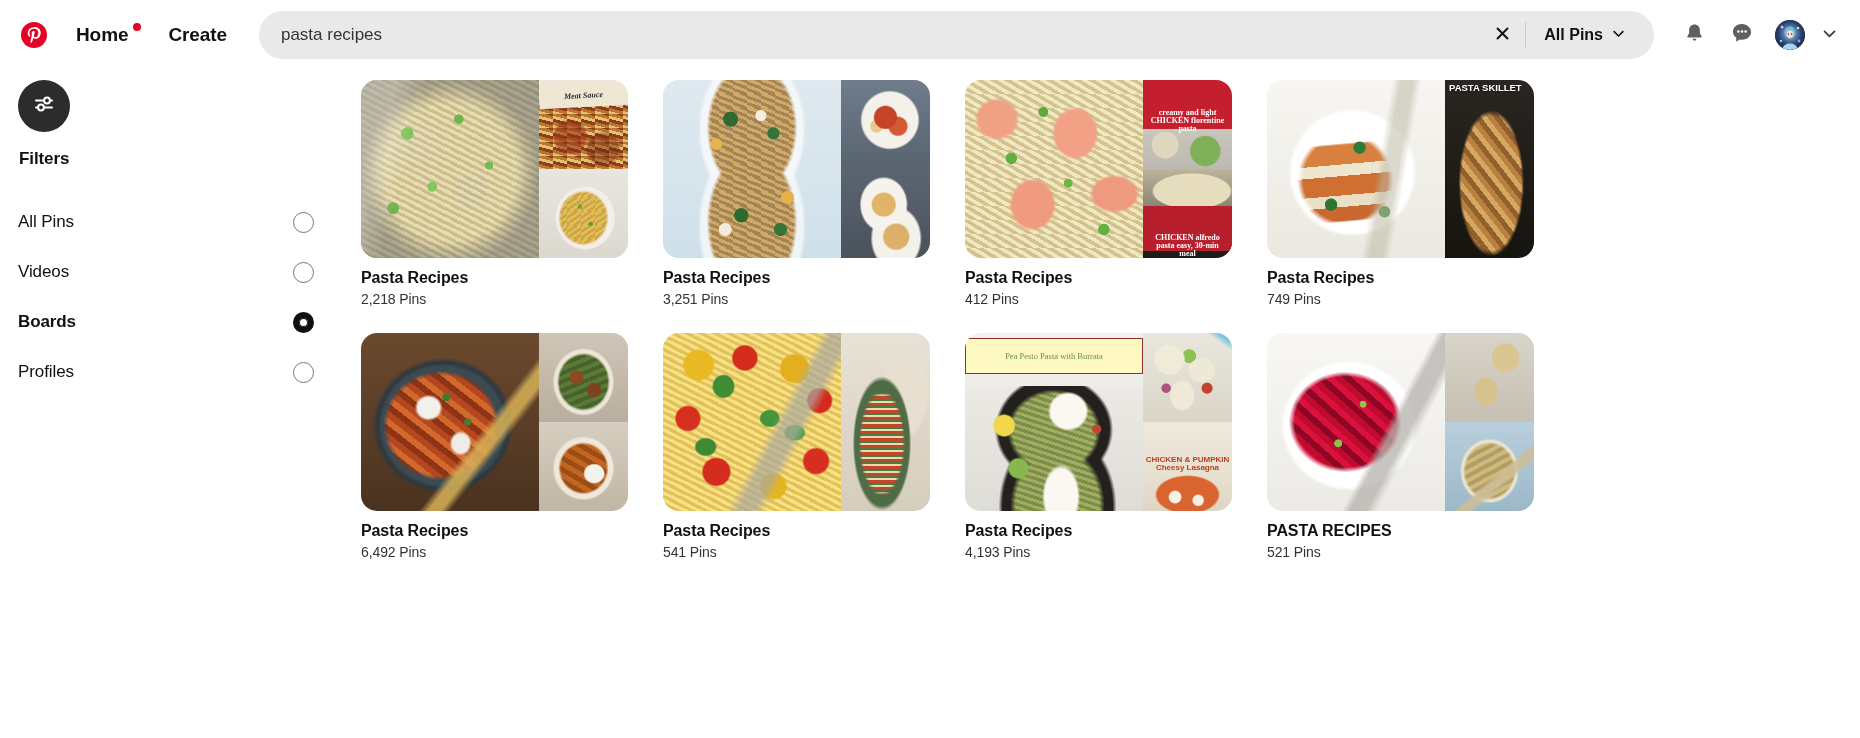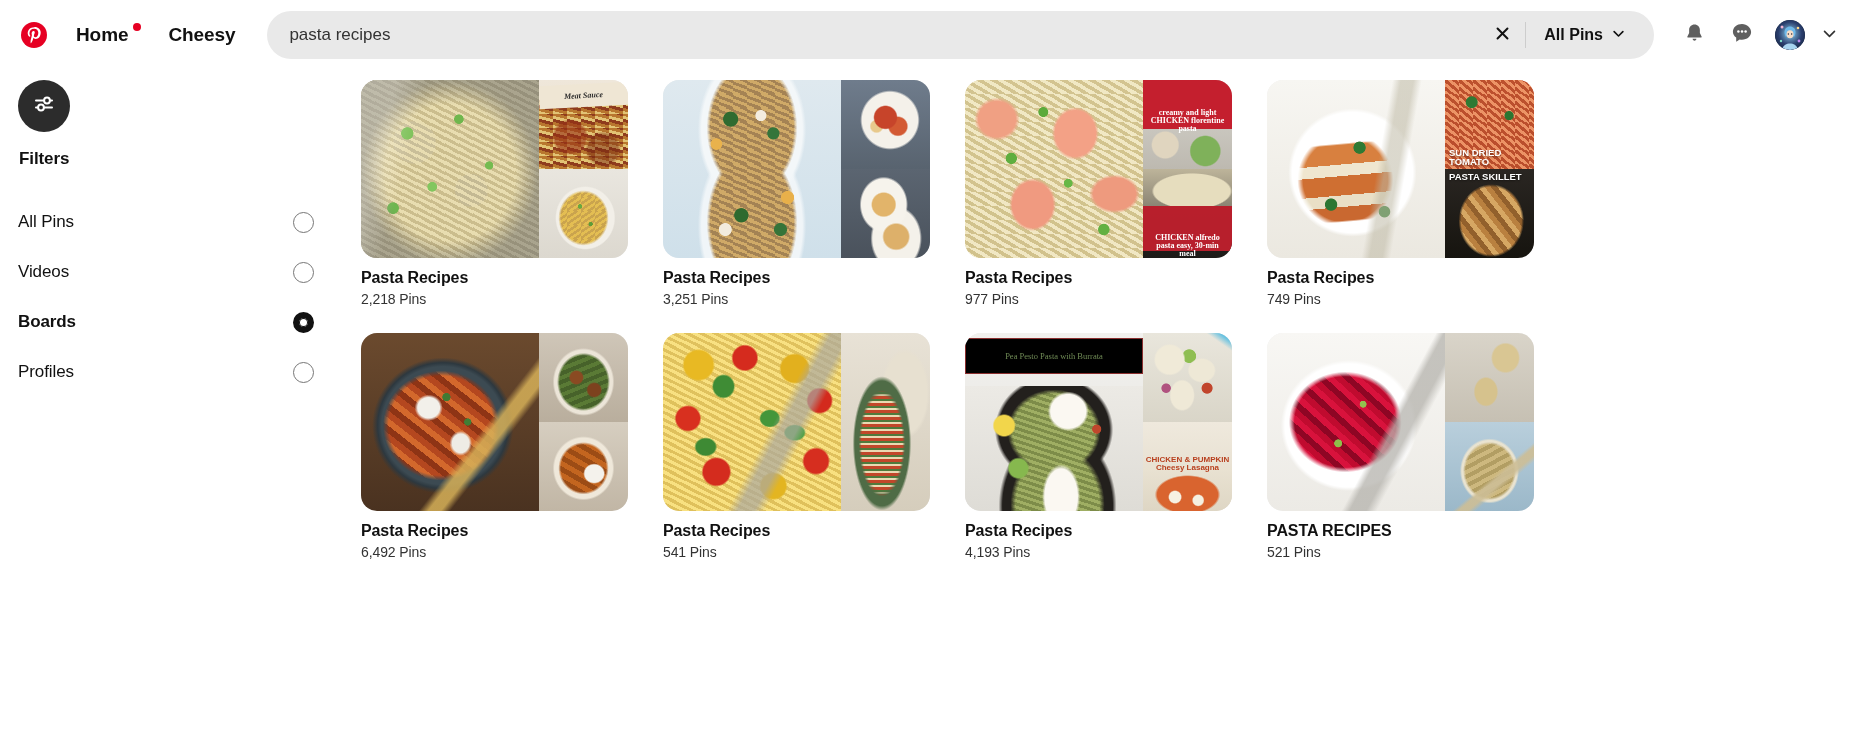--- a/index.html
+++ b/index.html
@@ -251,21 +251,21 @@
       </svg>
     </span>
   </div>
 
   <div class="nav-link home">
     <span>Home</span>
     <span class="nav-dot"></span>
   </div>
 
   <div class="nav-link">
-    <span>Cheesy</span>
+    <span>Create</span>
   </div>
 
   <div class="search-wrap">
     <input class="search-input" type="text" value="pasta recipes" placeholder="Search" style="">
     <div class="clear-btn">
       <span>
         <svg width="17" height="17" viewBox="0 0 24 24" aria-hidden="true">
           <path d="M5 5 L19 19 M19 5 L5 19" stroke="#111" stroke-width="2.8" stroke-linecap="round"></path>
         </svg>
       </span>
@@ -471,45 +471,39 @@
               <div class="ph" style="background:linear-gradient(#2d2a26,#1d1b18)"></div>
               <div class="ph" style="bottom:58%;background:radial-gradient(ellipse at 55% 60%, #e6ddbe 0 55%, transparent 58%), linear-gradient(#bdb49a,#8b8574)"></div>
               <div class="ph" style="top:42%;bottom:8%;background:#c41f2e;opacity:.92"></div>
               <div class="band" style="top:44%;height:48%;padding:2px 6px">
                 <span class="ovl tiny" style="position:static;font-family:'Liberation Serif',serif;font-weight:700;text-shadow:none">CHICKEN alfredo pasta easy, 30-min meal</span>
               </div>
             </div>
           </div>
         </div>
         <div class="card-title">Pasta Recipes</div>
-        <div class="card-sub">977 Pins</div>
+        <div class="card-sub">412 Pins</div>
       </div>
 
       <div class="card">
         <div class="card-imgs">
           <div class="img-main">
             <div class="ph" style="background:linear-gradient(#f7f6f2,#ebe8e0)"></div>
             <div class="ph" style="background:radial-gradient(ellipse at 48% 52%, #ffffff 0 46%, transparent 49%)"></div>
             <div class="ph" style="background:
               linear-gradient(175deg, transparent 36%, #d8803f 37% 47%, #efe6cf 47% 53%, #cf6f32 53% 63%, #e9dfc6 63% 69%, #c96830 69% 76%, transparent 77%);
               -webkit-mask-image:radial-gradient(ellipse at 44% 56%, #000 0 30%, transparent 34%);
               mask-image:radial-gradient(ellipse at 44% 56%, #000 0 30%, transparent 34%)"></div>
             <div class="ph" style="background:
               radial-gradient(circle at 52% 38%, #2f7a34 0 4%, transparent 4.5%),
               radial-gradient(circle at 36% 70%, #2d7632 0 3.4%, transparent 3.9%),
               radial-gradient(circle at 66% 74%, #338237 0 3%, transparent 3.5%)"></div>
             <div class="ph" style="background:linear-gradient(100deg, transparent 60%, rgba(190,185,165,.55) 64% 70%, transparent 74%)"></div>
           </div>
           <div class="img-side">
-            <div>
-              <div class="ph" style="background:linear-gradient(#d86a42,#b8482a)"></div>
-              <div class="ph noodle" style="background-image:repeating-linear-gradient(40deg, rgba(238,150,104,.95) 0 3px, rgba(186,78,44,.9) 3px 6px)"></div>
-              <div class="ph" style="background:radial-gradient(circle at 30% 25%, #2f7a34 0 6%, transparent 7%), radial-gradient(circle at 72% 40%, #2c7531 0 5%, transparent 6%)"></div>
-              <div class="ovl small left" style="justify-content:flex-end;padding-bottom:2px">SUN DRIED TOMATO</div>
-            </div>
             <div>
               <div class="ph" style="background:linear-gradient(#2a2622,#16140f)"></div>
               <div class="ph" style="background:repeating-linear-gradient(52deg, #b9803f 0 5px, #92602c 5px 10px, #d6a763 10px 15px); -webkit-mask-image:radial-gradient(ellipse at 52% 58%, #000 0 46%, transparent 50%); mask-image:radial-gradient(ellipse at 52% 58%, #000 0 46%, transparent 50%)"></div>
               <div class="ovl small left" style="justify-content:flex-start;padding-top:3px">PASTA SKILLET</div>
             </div>
           </div>
         </div>
         <div class="card-title">Pasta Recipes</div>
         <div class="card-sub">749 Pins</div>
       </div>
@@ -587,21 +581,21 @@
           <div class="img-main">
             <div class="ph" style="background:linear-gradient(#f2f1ee,#e4e3df)"></div>
             <div class="ph" style="top:30%;background:radial-gradient(ellipse at 50% 35%, #23201d 0 44%, transparent 47%), radial-gradient(ellipse at 52% 96%, #23201d 0 42%, transparent 45%), linear-gradient(#eceae5,#dedcd6)"></div>
             <div class="ph" style="top:32%;background:repeating-linear-gradient(18deg, #9fae63 0 3px, #7d8c49 3px 6px); -webkit-mask-image:radial-gradient(ellipse at 50% 34%, #000 0 33%, transparent 37%), radial-gradient(ellipse at 52% 95%, #000 0 32%, transparent 36%); mask-image:radial-gradient(ellipse at 50% 34%, #000 0 33%, transparent 37%), radial-gradient(ellipse at 52% 95%, #000 0 32%, transparent 36%)"></div>
             <div class="ph" style="background:
               radial-gradient(ellipse at 58% 44%, #fbf8f2 0 12%, transparent 14%),
               radial-gradient(ellipse at 54% 92%, #fbf8f2 0 12%, transparent 14%),
               radial-gradient(circle at 22% 52%, #f2d64b 0 6%, transparent 7%),
               radial-gradient(circle at 30% 76%, #86b84e 0 5%, transparent 6%),
               radial-gradient(circle at 74% 54%, #c0472c 0 2.6%, transparent 3%)"></div>
-            <div class="band" style="top:3%;height:20%;background:#000000;border:1.5px solid #8b2f2f">
+            <div class="band" style="top:3%;height:20%;background:#fef9c3;border:1.5px solid #8b2f2f">
               <span style="font-size:8.5px;font-family:'Liberation Serif',serif;color:#6f8a55;white-space:nowrap">Pea Pesto Pasta with Burrata</span>
             </div>
           </div>
           <div class="img-side">
             <div>
               <div class="ph" style="background:linear-gradient(#e9e6dc,#d9d5c8)"></div>
               <div class="ph" style="background:
                 radial-gradient(ellipse at 30% 30%, #f0ead8 0 16%, transparent 18%),
                 radial-gradient(ellipse at 66% 42%, #eee8d6 0 15%, transparent 17%),
                 radial-gradient(ellipse at 44% 70%, #efe9d7 0 16%, transparent 18%),

